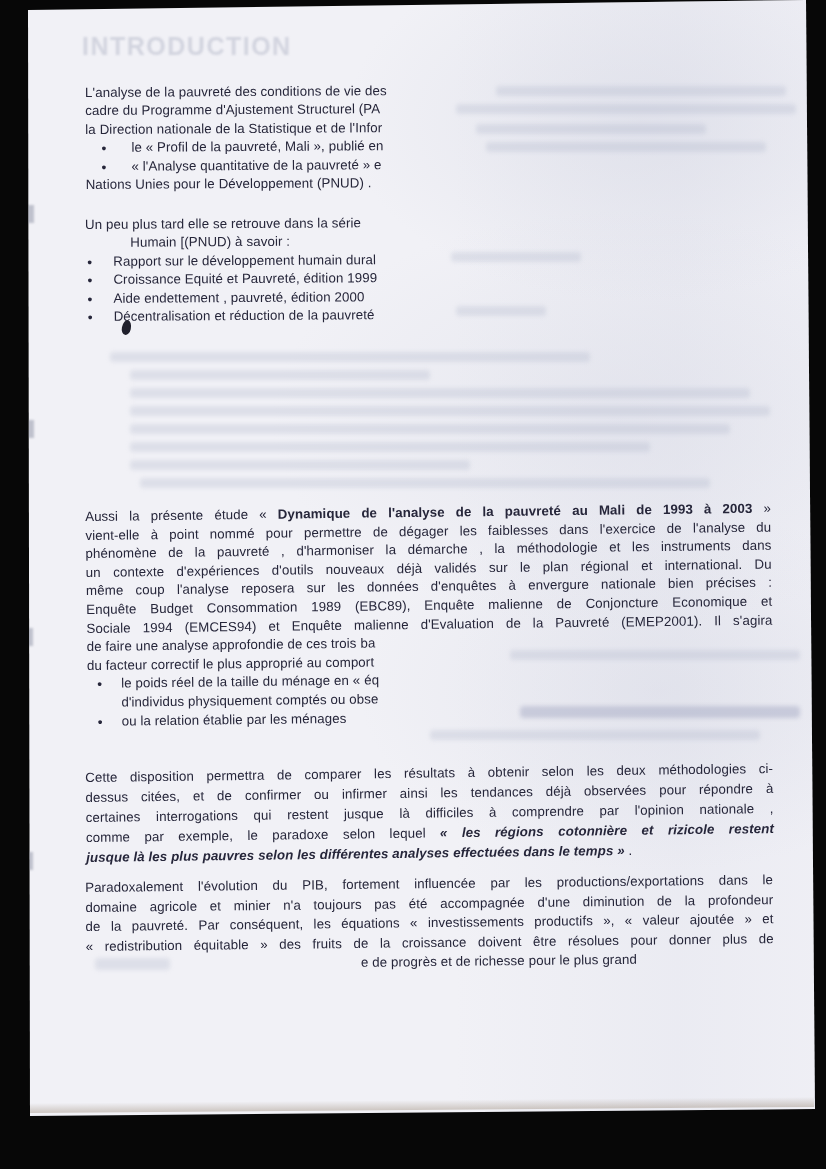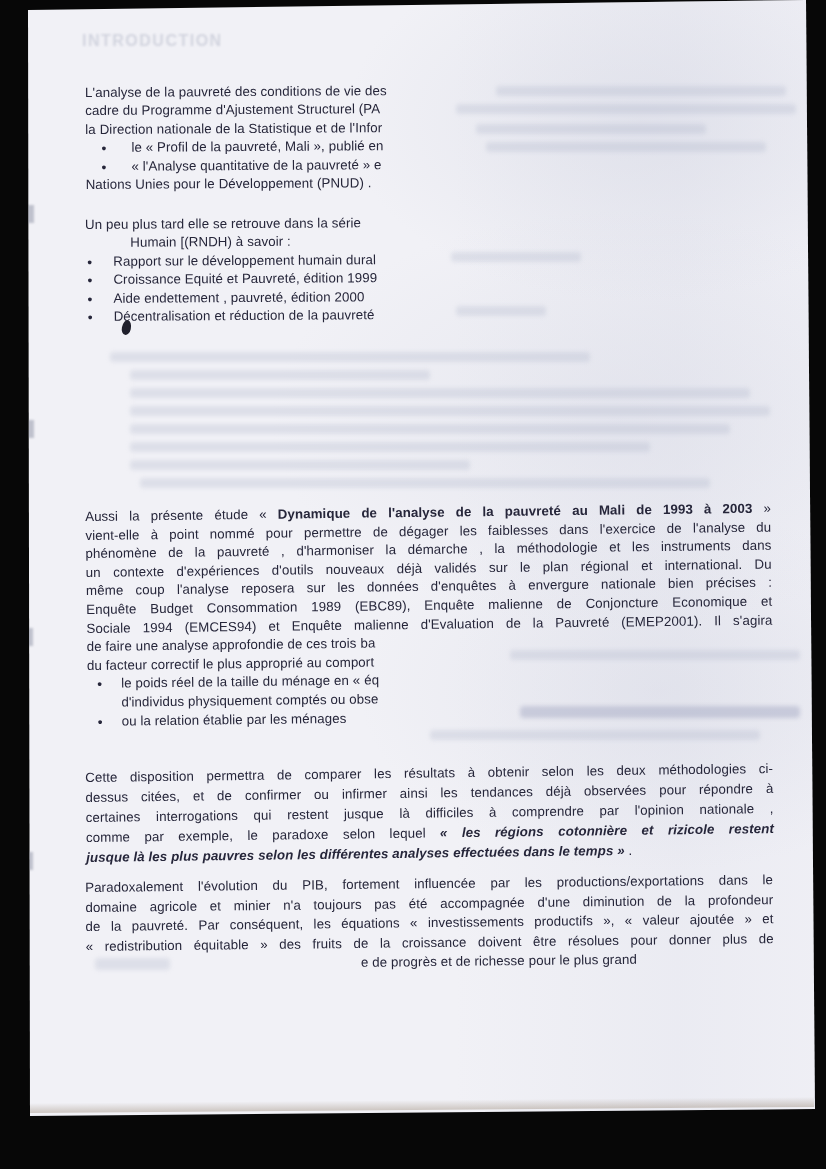--- a/index.html
+++ b/index.html
@@ -29,21 +29,21 @@
   .i{font-style:italic;}
   .bullet{position:absolute;font-size:14px;}
   .li-a{padding-left:46px;}  .li-a .bullet{left:16px;}
   .li-b{padding-left:28px;}  .li-b .bullet{left:2px;}
   .li-c{padding-left:34px;}  .li-c .bullet{left:10px;}
   .ind{padding-left:45px;}
   .cont{padding-left:34px;}
   .last{padding-left:275px;}
 
   
-  .ghost-heading{position:absolute;left:82px;top:32px;font-size:16px;font-weight:bold;
+  .ghost-heading{position:absolute;left:82px;top:32px;font-size:25px;font-weight:bold;
      letter-spacing:1.5px;color:rgba(125,130,158,.26);filter:blur(.8px);}
   .gbar{position:absolute;height:10px;background:rgba(168,172,198,.26);border-radius:4px;filter:blur(2px);}
   .gbar.d{background:rgba(148,153,185,.38);}
   .ink{position:absolute;left:122px;top:320px;width:9px;height:15px;background:#20202c;
      border-radius:50%/55% 55% 45% 45%;transform:rotate(12deg);}
   .nub{position:absolute;width:7px;height:18px;background:rgba(130,135,155,.45);filter:blur(1.2px);}
 </style>
 </head>
 <body>
 
@@ -56,21 +56,21 @@
     <div class="block" id="p1" style="left:85px;top:84px;width:686px;">
         <div class="line"><span>L'analyse de la pauvreté des conditions de vie des</span></div>
         <div class="line"><span>cadre du Programme d'Ajustement Structurel (PA</span></div>
         <div class="line"><span>la Direction nationale de la Statistique et de l'Infor</span></div>
         <div class="line li-a"><span class="bullet">•</span><span>le « Profil de la pauvreté, Mali », publié en</span></div>
         <div class="line li-a"><span class="bullet">•</span><span>« l'Analyse quantitative de la pauvreté » e</span></div>
         <div class="line"><span>Nations Unies pour le Développement (PNUD) .</span></div>
       </div>
     <div class="block" id="p2" style="left:85px;top:216px;width:686px;">
         <div class="line"><span>Un peu plus tard elle se retrouve dans  la série</span></div>
-        <div class="line ind"><span>Humain [(RNDH) à savoir :</span></div>
+        <div class="line ind"><span>Humain [(PNUD) à savoir :</span></div>
         <div class="line li-b"><span class="bullet">•</span><span>Rapport sur le développement humain dural</span></div>
         <div class="line li-b"><span class="bullet">•</span><span>Croissance  Equité et Pauvreté, édition 1999</span></div>
         <div class="line li-b"><span class="bullet">•</span><span>Aide endettement , pauvreté, édition 2000</span></div>
         <div class="line li-b"><span class="bullet">•</span><span>Décentralisation et réduction de la pauvreté</span></div>
       </div>
     <div class="block" id="p3" style="left:85px;top:508px;width:686px;">
         <div class="line fill"><span>Aussi la présente étude « </span><span class="b">Dynamique de l'analyse de la pauvreté au Mali de 1993 à 2003</span><span> »</span></div>
         <div class="line fill"><span>vient-elle à point nommé pour permettre de dégager les faiblesses dans l'exercice de l'analyse du</span></div>
         <div class="line fill"><span>phénomène de la pauvreté , d'harmoniser la démarche , la méthodologie et les instruments dans</span></div>
         <div class="line fill"><span>un contexte d'expériences d'outils nouveaux déjà validés sur le plan régional et international. Du</span></div>

